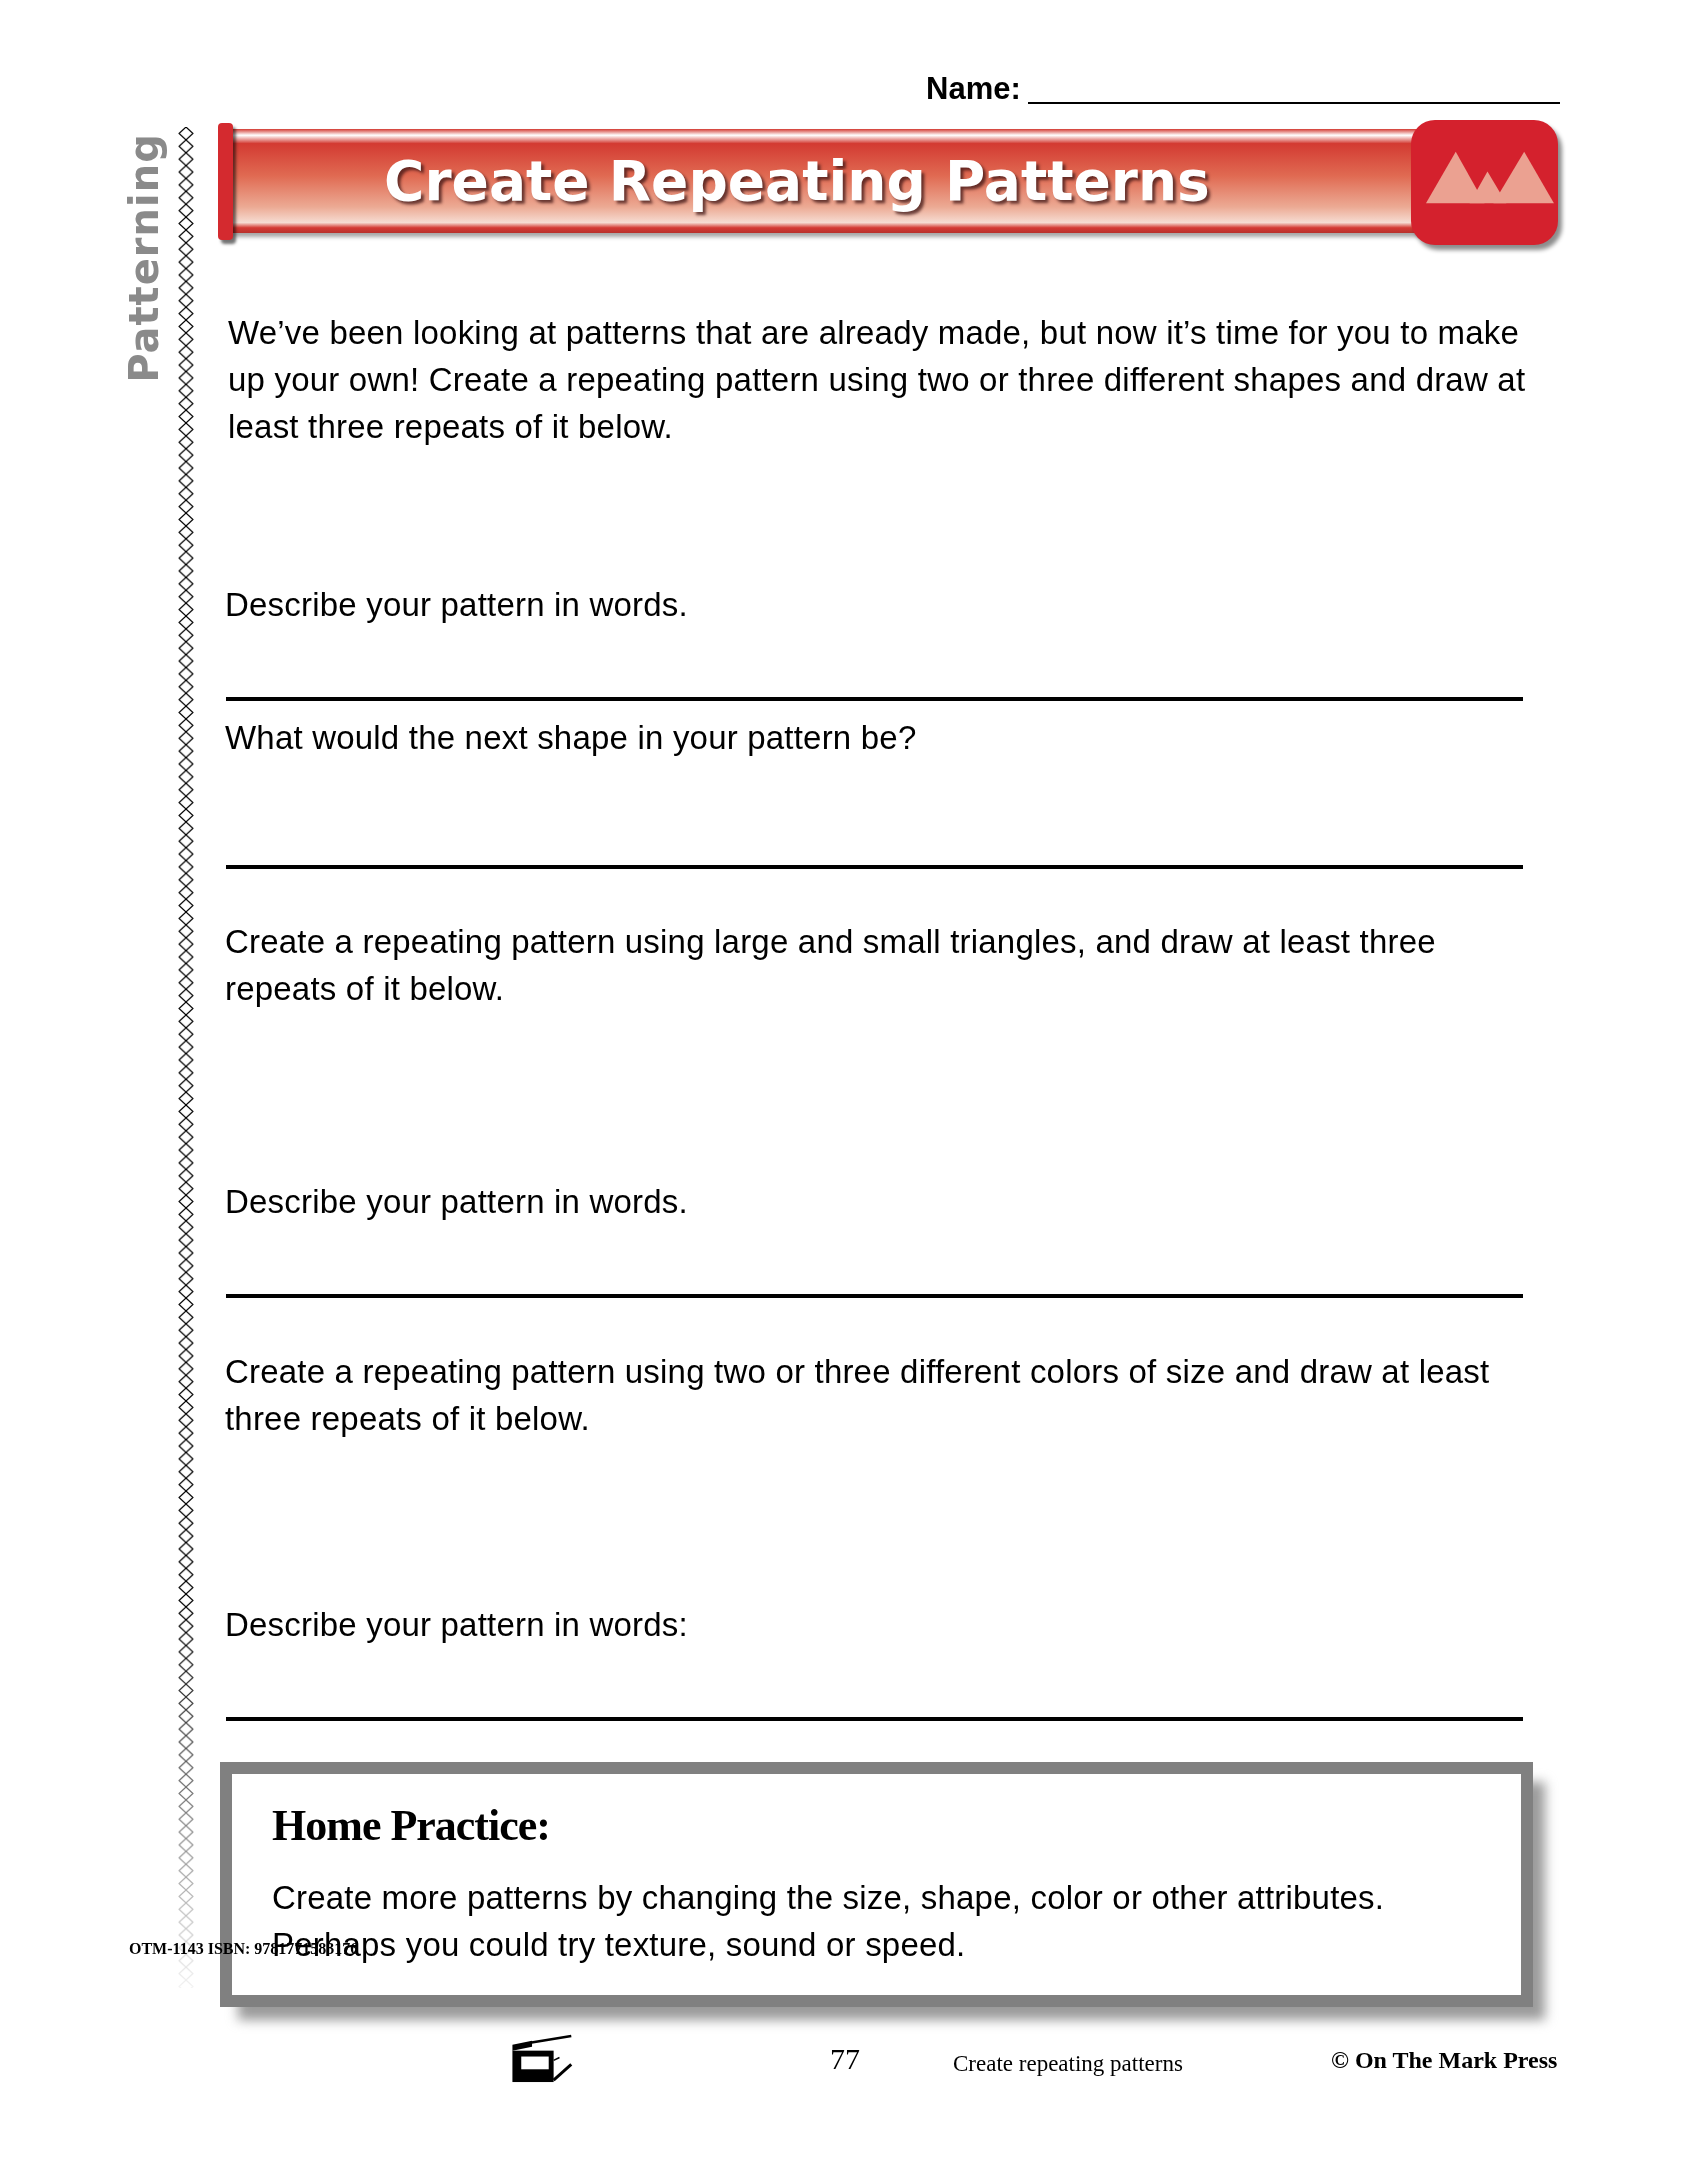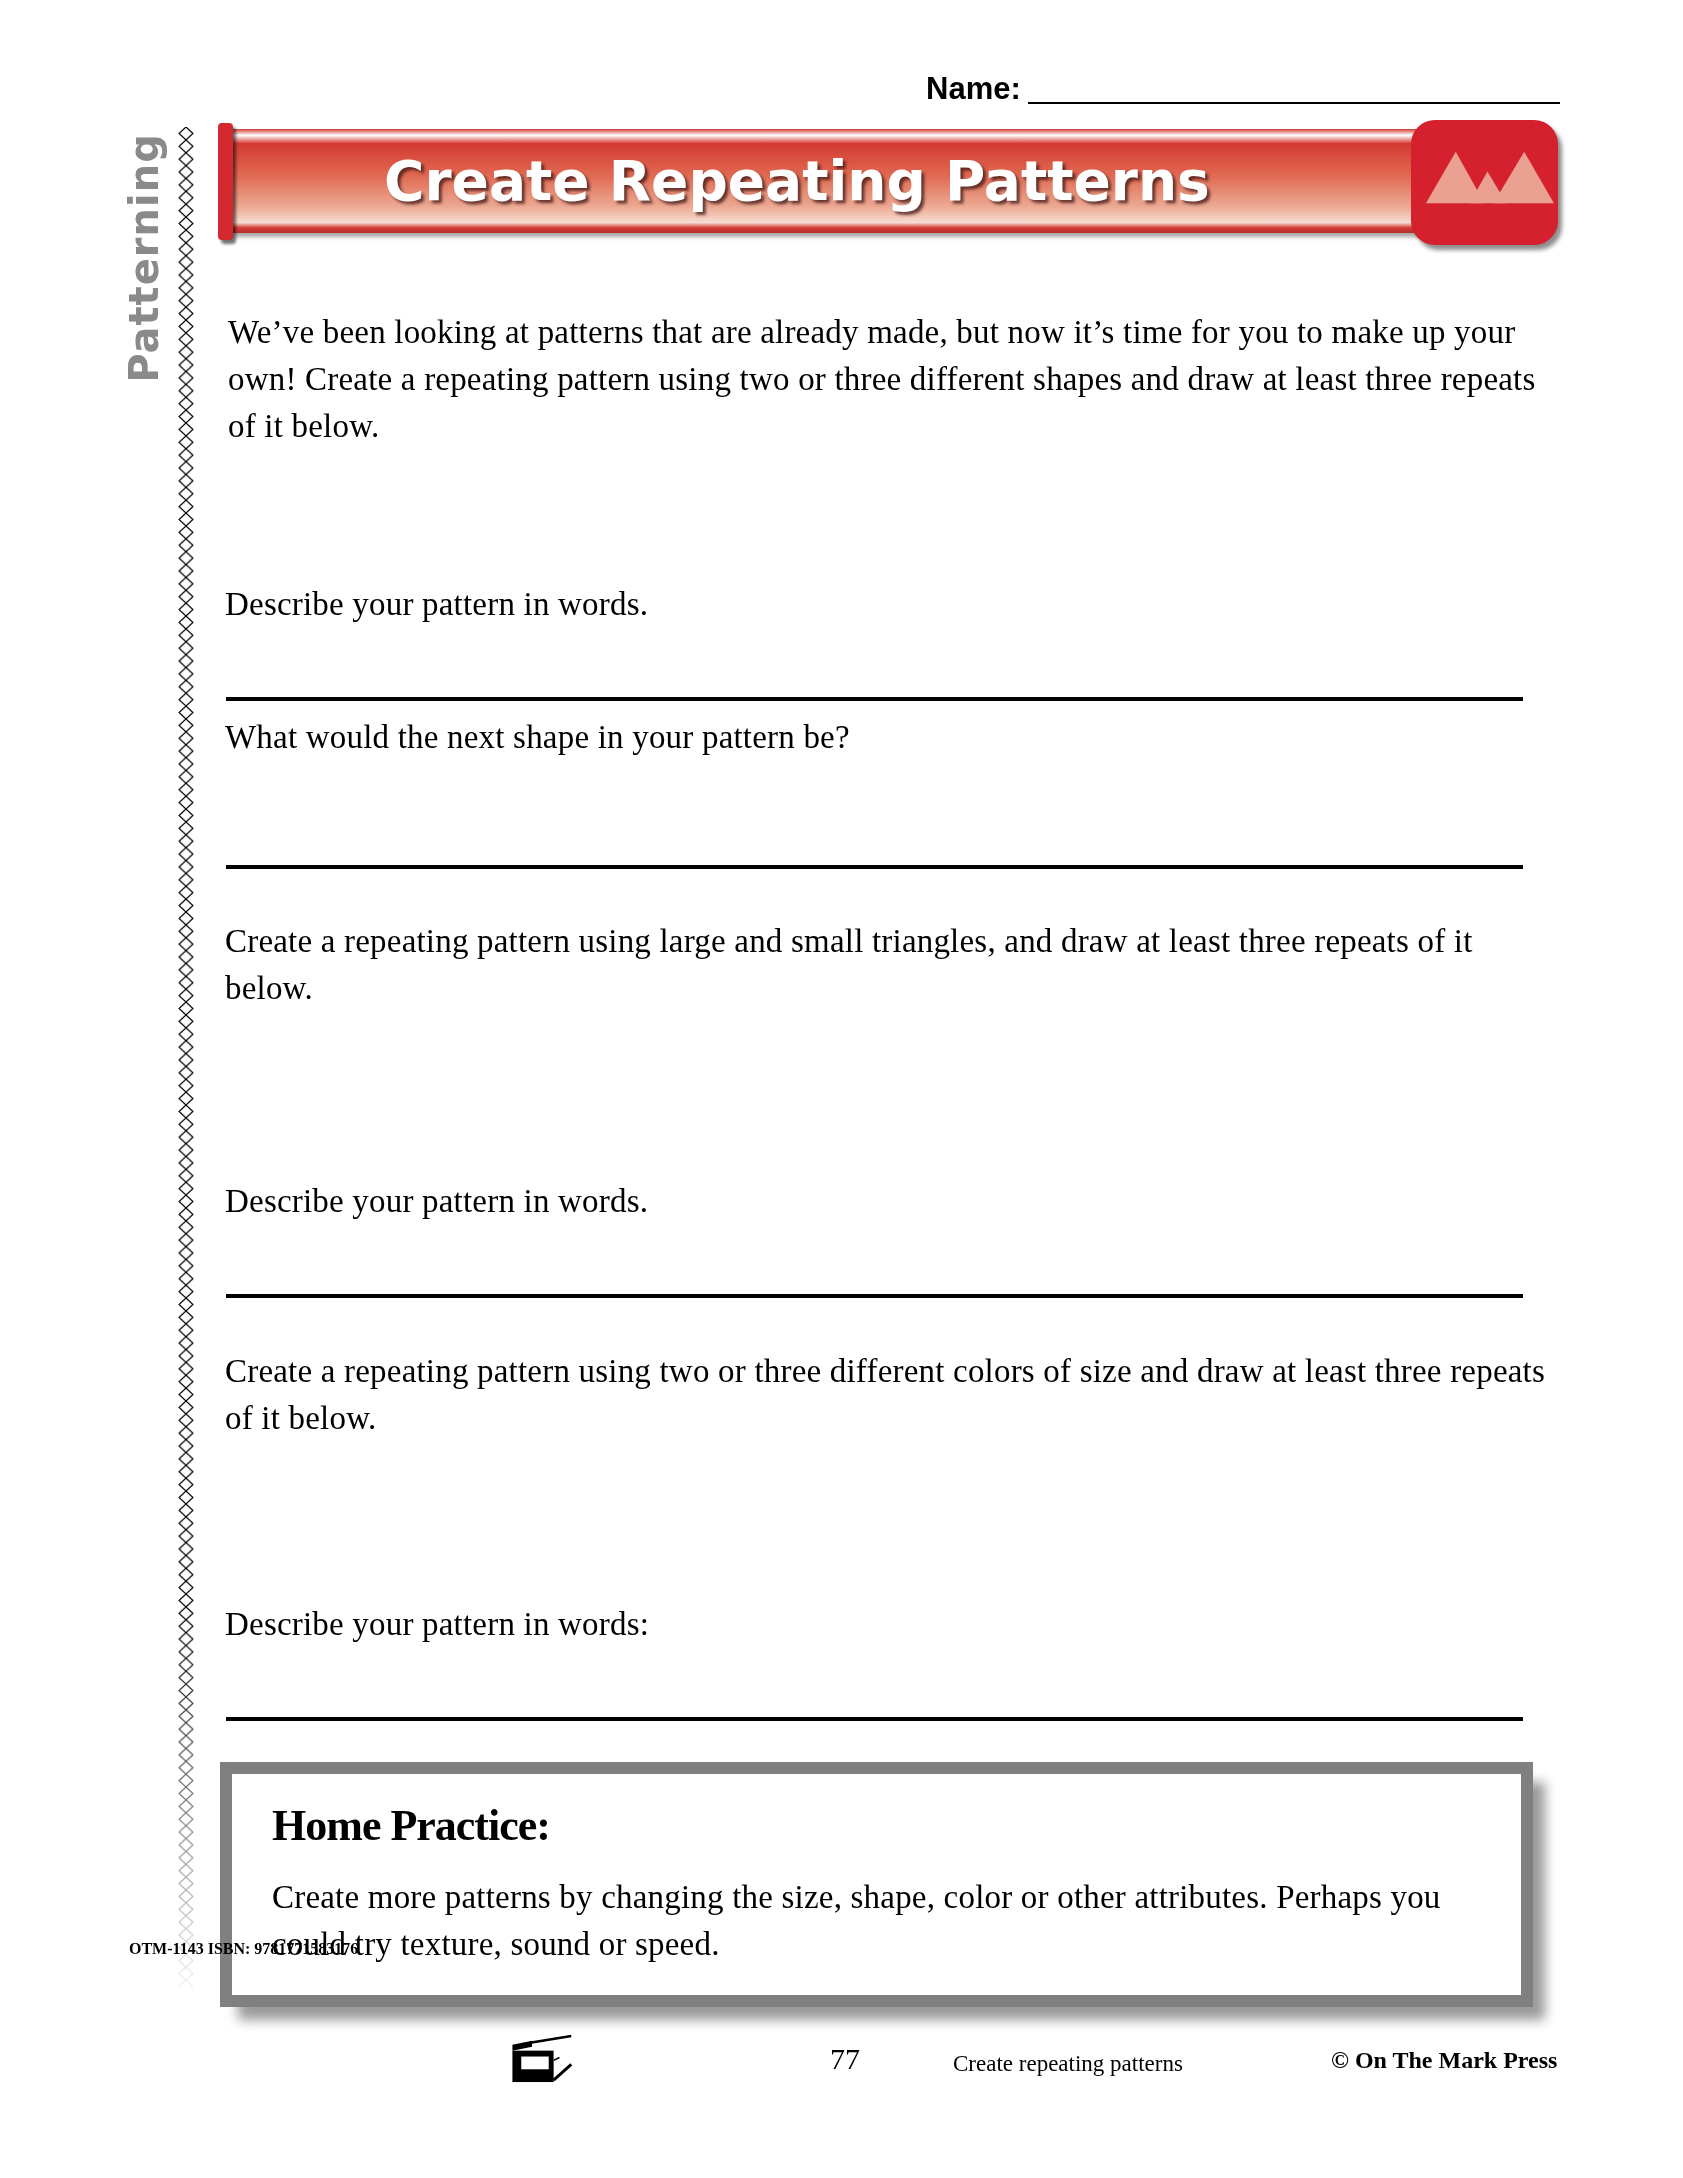--- a/index.html
+++ b/index.html
@@ -26,21 +26,21 @@
       background: linear-gradient(to bottom, #d33a32 0%, #ffffff 6%, #d33a32 14%, #e06a52 45%, #ecaa94 75%, #f6dcd2 90%, #d43a33 95%, #b8302c 100%);
       box-shadow: 0 4px 4px rgba(0,0,0,0.35); }
     .title-text { left: 233px; top: 129px; width: 1188px; height: 104px; display: flex; align-items: center; justify-content: center; }
     .title-text span { font-family: "DejaVu Sans", sans-serif; font-weight: bold; font-size: 55px; color: #fff;
       text-shadow: 3px 3px 3px rgba(60,20,20,0.75); letter-spacing: 0px; transform: translateX(-30px); }
     .title-badge { left: 1411px; top: 120px; width: 147px; height: 125px; background: #d4212d;
       border-radius: 24px; box-shadow: 4px 5px 4px rgba(0,0,0,0.45); }
     .title-badge svg { position: absolute; left: 0; top: 0; }
 
     
-    .txt { font-family: Liberation Serif, serif; font-size: 33px; line-height: 47px; letter-spacing: 0.2px; }
+    .txt { font-family: Liberation Sans, sans-serif; font-size: 33px; line-height: 47px; letter-spacing: 0.2px; }
     .intro { left: 228px; top: 309px; width: 1327px; }
     .q { left: 225px; width: 1327px; }
     .answer-line { left: 226px; width: 1297px; height: 0; border-bottom: 4px solid #000; }
 
     
     .hp-shadow { left: 238px; top: 1782px; width: 1307px; height: 238px; background: #9a9a9a; filter: blur(6px); }
     .hp-box { left: 220px; top: 1762px; width: 1289px; height: 221px; background: #fff; border: 12px solid #808080; }
     .hp-title { left: 272px; top: 1800px; font-family: Liberation Serif, serif; font-weight: bold; font-size: 44px; letter-spacing: -1px; }
     .hp-text { left: 272px; top: 1874px; width: 1228px; }
 

